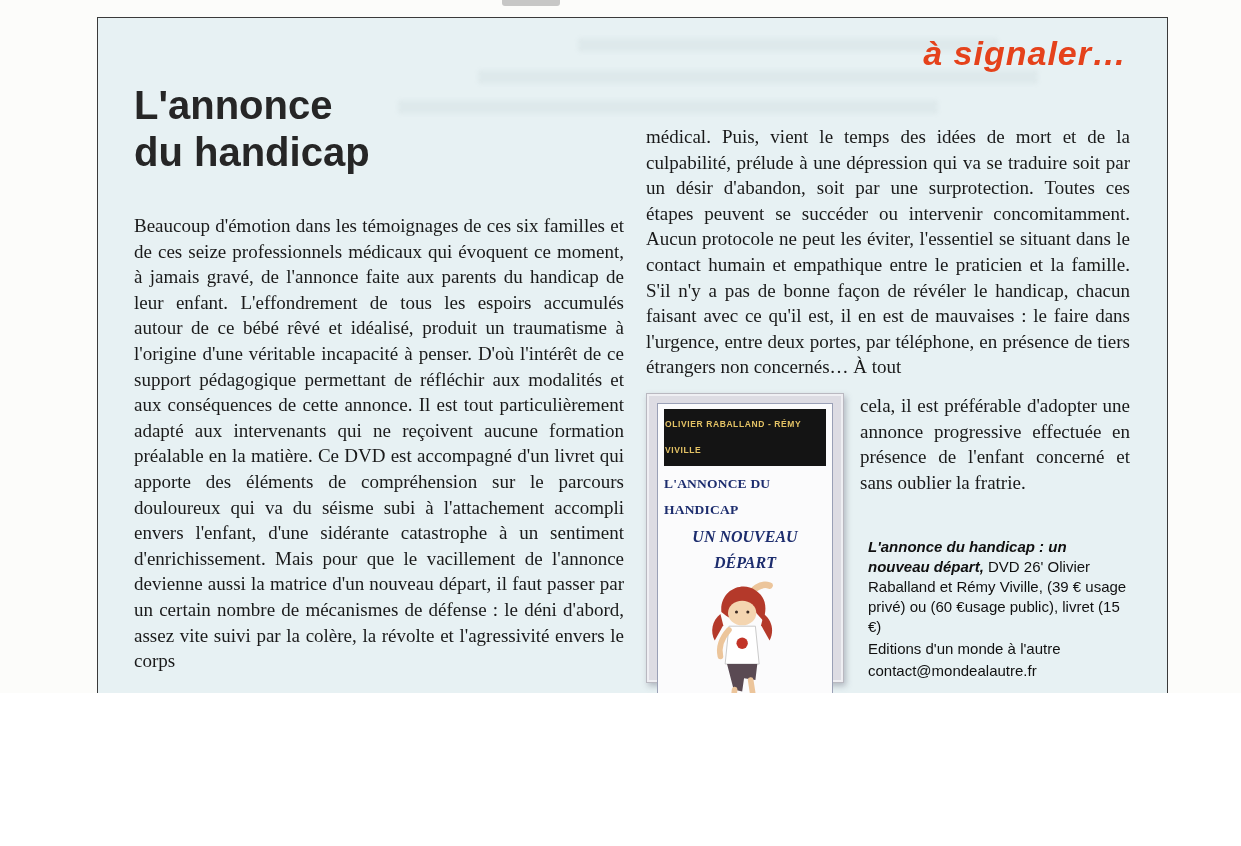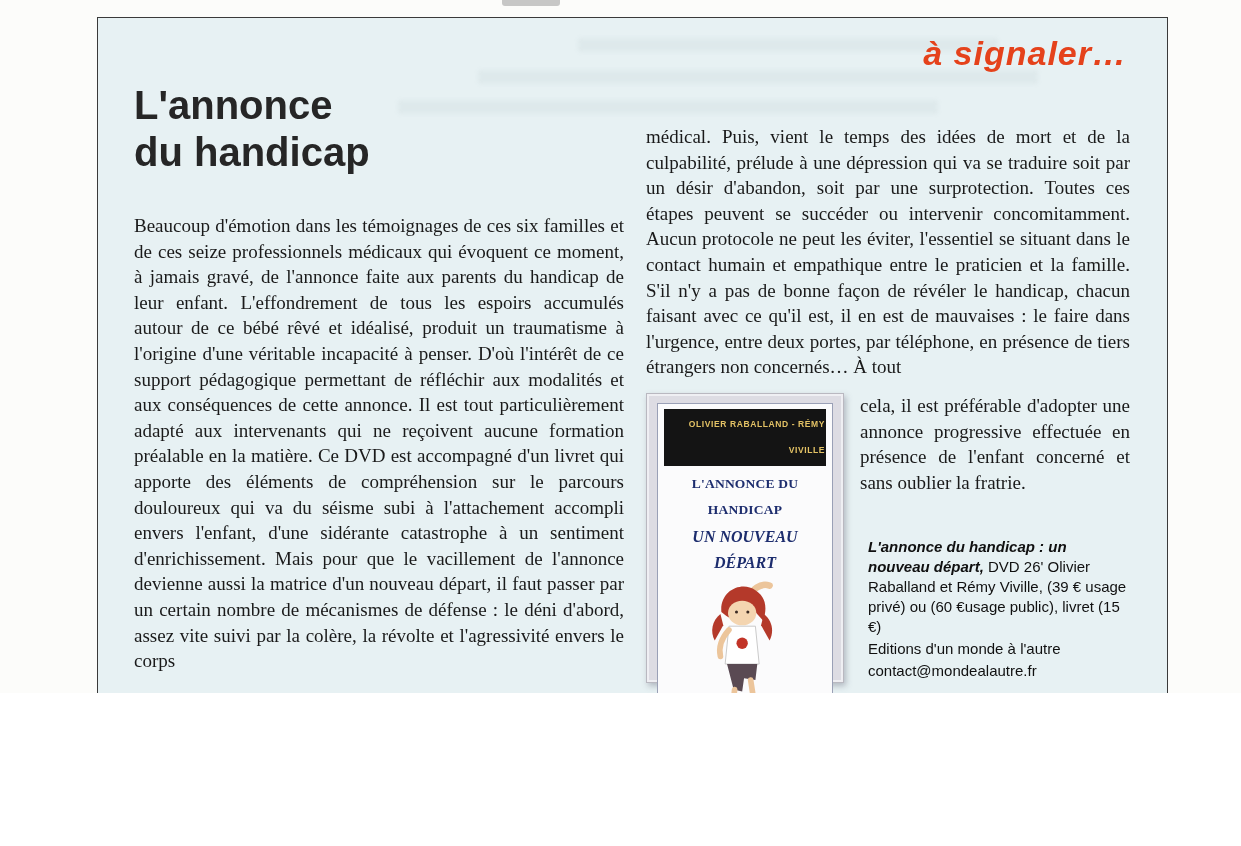--- a/index.html
+++ b/index.html
@@ -64,24 +64,24 @@
   }
   .dvd-inner {
     flex:1; background:#fbfbfc; border:1px solid #9aa0b6;
     display:flex; flex-direction:column; align-items:stretch;
     padding:5px 6px;
   }
   .dvd-authors {
     background:#141414; color:#e3c265;
     font-family:"Liberation Sans", sans-serif;
     font-size:8.5px; font-weight:bold; letter-spacing:.6px;
-    text-align:right; padding:3px 1px; text-transform:uppercase;
+    text-align:left; padding:3px 1px; text-transform:uppercase;
   }
   .dvd-title {
-    margin-top:5px; text-align:center;
+    margin-top:5px; text-align:left;
     font-family:"Liberation Serif", serif;
     font-weight:bold; font-size:13.5px; color:#1d2d6e; letter-spacing:.2px;
   }
   .dvd-subtitle {
     margin-top:2px; text-align:center; font-style:italic; font-weight:bold;
     font-size:16px; color:#1d2d6e;
   }
   .dvd-illustration { flex:1; display:flex; align-items:center; justify-content:center; }
   .dvd-genre {
     border:1px solid #8b8f9e; color:#20242c;

